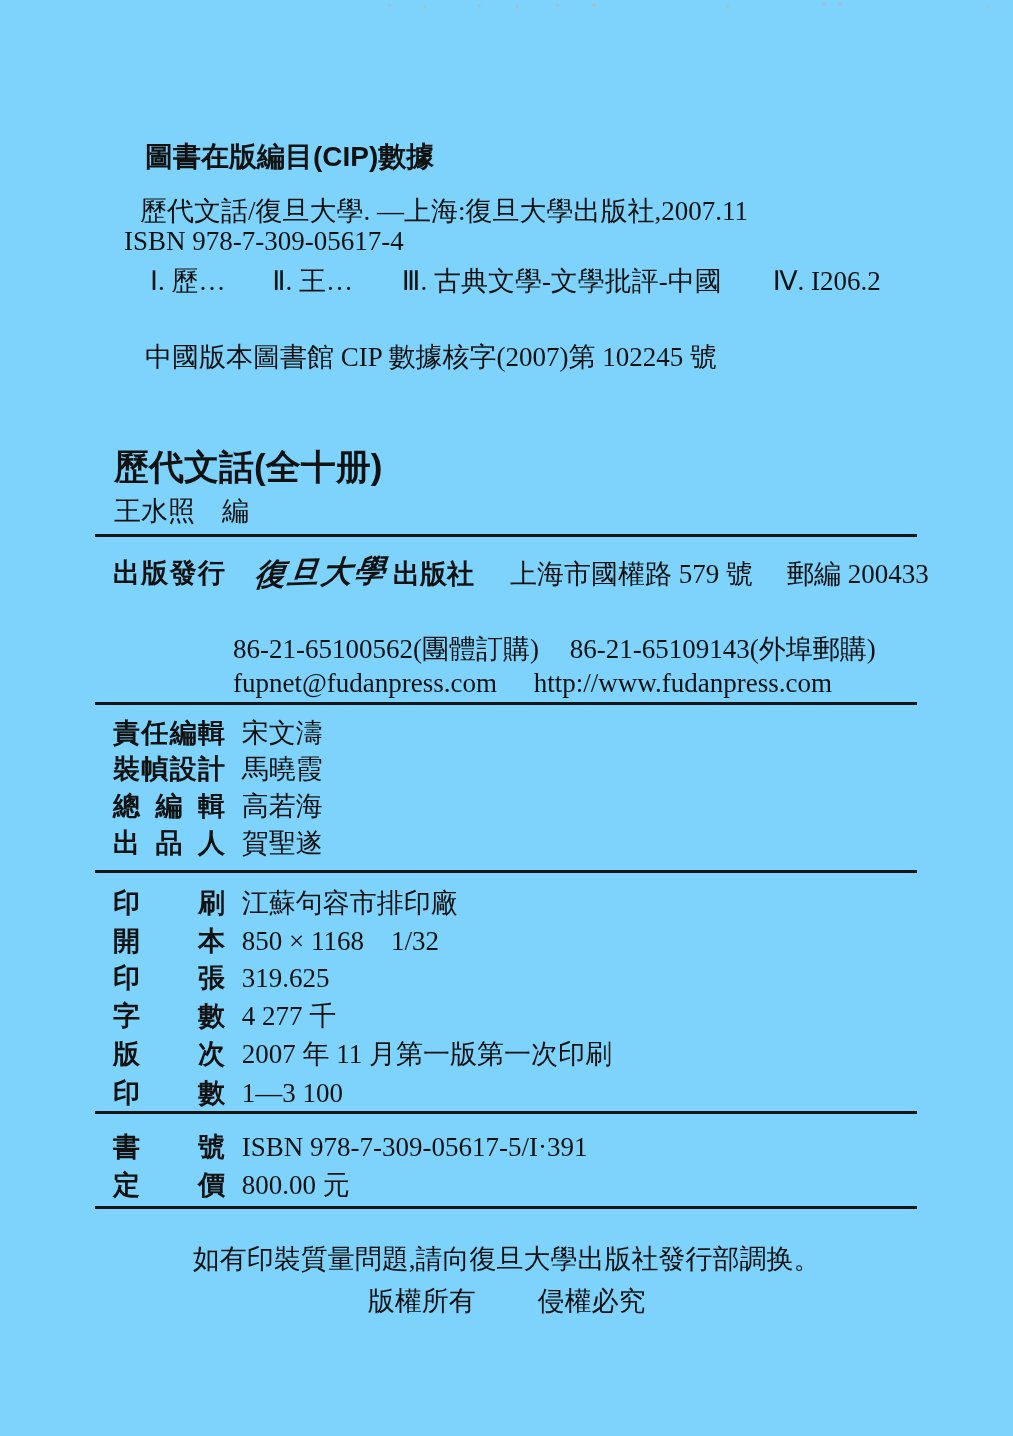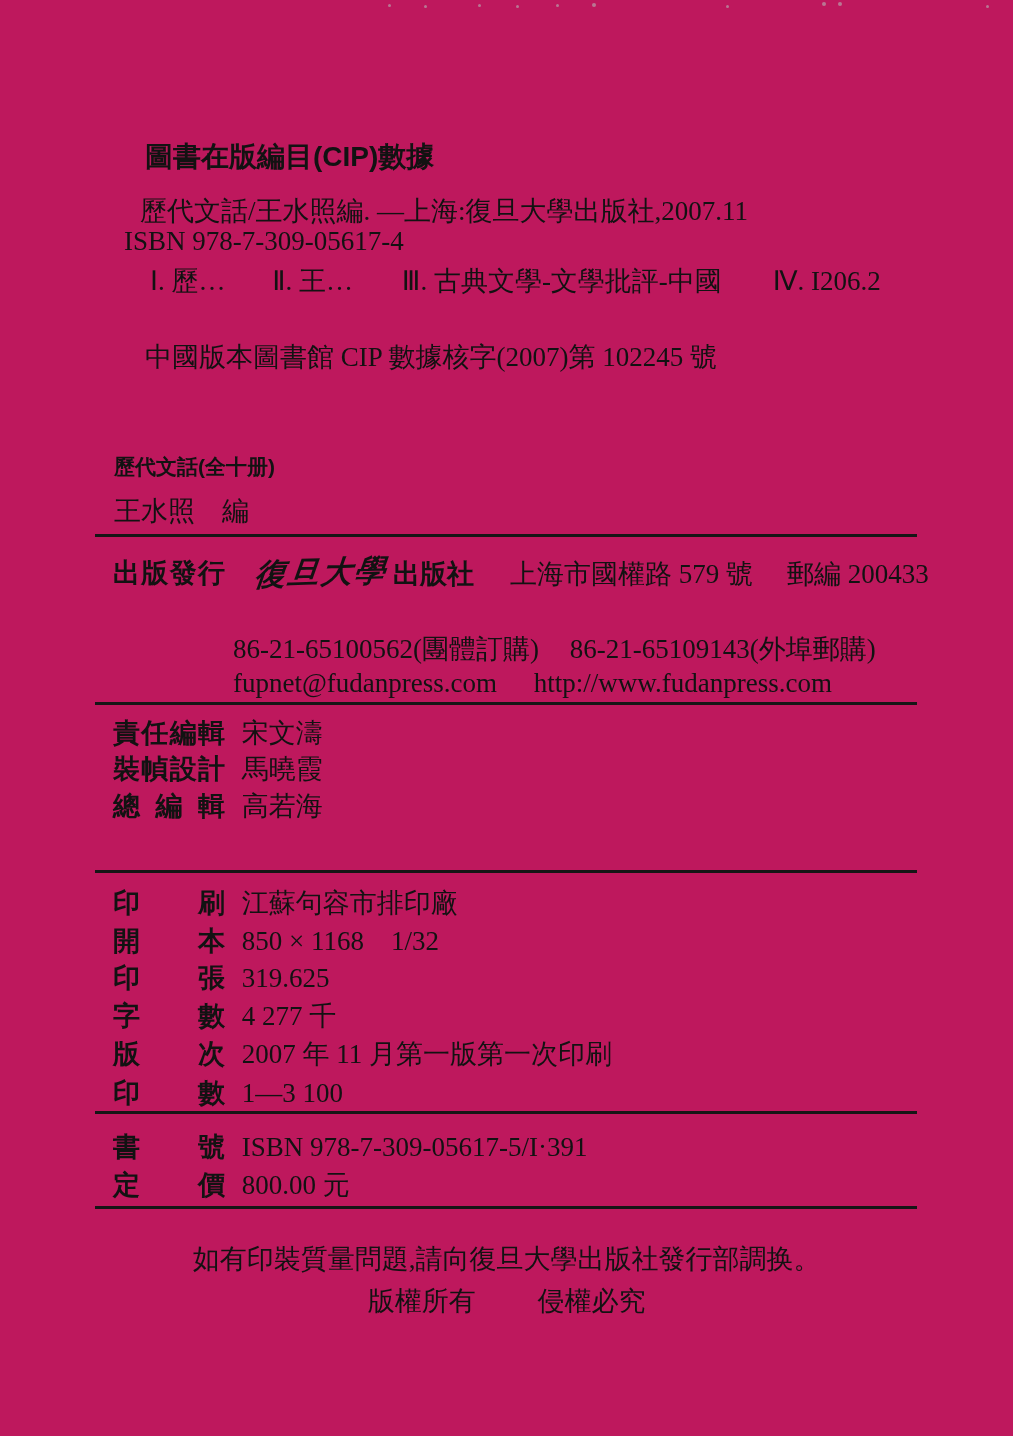--- a/index.html
+++ b/index.html
@@ -1,21 +1,21 @@
 <!DOCTYPE html>
 <html><head>
 <meta charset="utf-8">
 <style>
   html, body { margin: 0; padding: 0; background: #e8e8e8; }
   #page {
     position: relative;
     width: 1013px;
     height: 1436px;
     margin: 0 auto;
-    background: #be185d;
+    background: #7dd3fc;
     color: #121212;
     font-family: "Liberation Serif", serif;
     font-size: 27px;
     overflow: hidden;
   }
   .sans { font-family: Liberation Serif, serif; text-align: right; }
   .bold { font-weight: bold; }
   .line { position: absolute; line-height: 34px; white-space: nowrap; }
   .rule {
     position: absolute;
@@ -29,21 +29,21 @@
     display: inline-block;
     width: 112px;
     font-family: "Liberation Sans", sans-serif;
     font-weight: bold;
     text-align: justify;
     text-align-last: justify;
     vertical-align: top;
   }
   .val { margin-left: 10px; }
   .cip-head { font-family: "Liberation Sans", sans-serif; font-weight: bold; font-size: 28px; }
-  .book-title { font-family: "Liberation Sans", sans-serif; font-weight: bold; font-size: 21px; }
+  .book-title { font-family: "Liberation Sans", sans-serif; font-weight: bold; font-size: 35px; }
   .logo-script {
     display: inline-block;
     font-size: 31px;
     font-style: italic;
     font-weight: 600;
     transform: skewX(-8deg) rotate(-2deg);
     letter-spacing: 2px;
     margin-left: 30px;
   }
   .center { left: 0; right: 0; text-align: center; }
@@ -59,21 +59,21 @@
   <div class="speck" style="left:478px;top:4px;width:3px;height:3px"></div>
   <div class="speck" style="left:516px;top:5px;width:3px;height:3px"></div>
   <div class="speck" style="left:556px;top:4px;width:3px;height:3px"></div>
   <div class="speck" style="left:592px;top:3px;width:4px;height:4px"></div>
   <div class="speck" style="left:726px;top:5px;width:3px;height:3px"></div>
   <div class="speck" style="left:822px;top:2px;width:4px;height:4px"></div>
   <div class="speck" style="left:838px;top:2px;width:4px;height:4px"></div>
   <div class="speck" style="left:986px;top:5px;width:3px;height:3px"></div>
 
   <div class="line cip-head" style="left:145px;top:140px">圖書在版編目(CIP)數據</div>
-  <div class="line" style="left:140px;top:194px">歷代文話/王水照編. —上海:復旦大學出版社,2007.11</div>
+  <div class="line" style="left:140px;top:194px">歷代文話/復旦大學. —上海:復旦大學出版社,2007.11</div>
   <div class="line" style="left:124px;top:224px">ISBN 978-7-309-05617-4</div>
   <div class="line" style="left:150px;top:264px">
     <span>Ⅰ. 歷…</span>
     <span style="margin-left:40px">Ⅱ. 王…</span>
     <span style="margin-left:42px">Ⅲ. 古典文學-文學批評-中國</span>
     <span style="margin-left:44px">Ⅳ. I206.2</span>
   </div>
   <div class="line" style="left:145px;top:340px">中國版本圖書館 CIP 數據核字(2007)第 102245 號</div>
 
   <div class="line book-title" style="left:114px;top:450px">歷代文話(全十册)</div>
@@ -99,20 +99,24 @@
     <span class="lbl">責任編輯</span>
     <span class="val">宋文濤</span>
   </div>
   <div class="row" style="top:789px">
     <span class="lbl">總 編 輯</span>
     <span class="val">高若海</span>
   </div>
   <div class="row" style="top:752px">
     <span class="lbl">裝幀設計</span>
     <span class="val">馬曉霞</span>
+  </div>
+  <div class="row" style="top:826px">
+    <span class="lbl">出 品 人</span>
+    <span class="val">賀聖遂</span>
   </div>
 
   <div class="rule" style="top:870px"></div>
 
   <div class="row" style="top:886px">
     <span class="lbl">印 刷</span>
     <span class="val">江蘇句容市排印廠</span>
   </div>
   <div class="row" style="top:924px">
     <span class="lbl">開 本</span>

